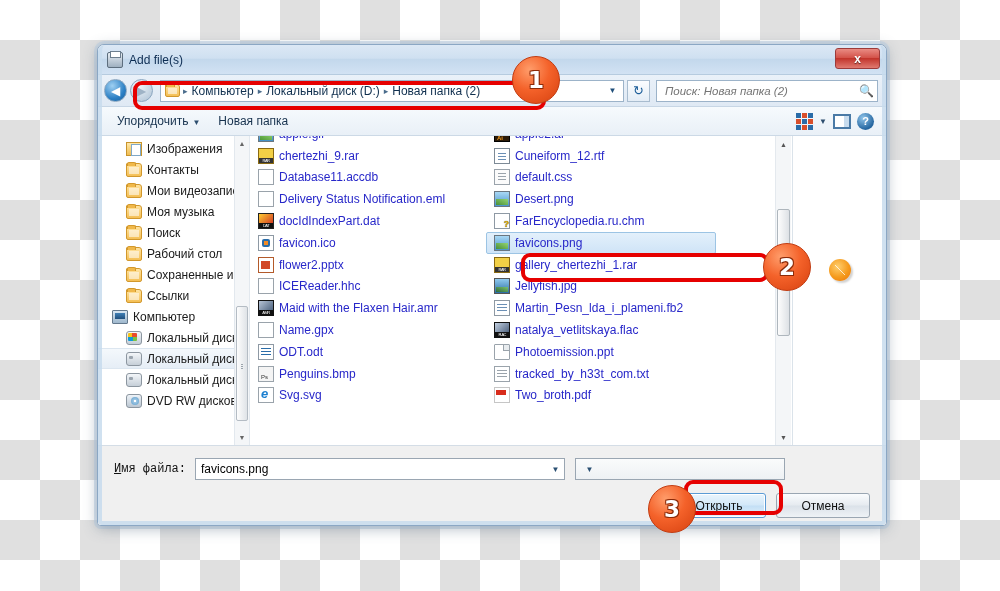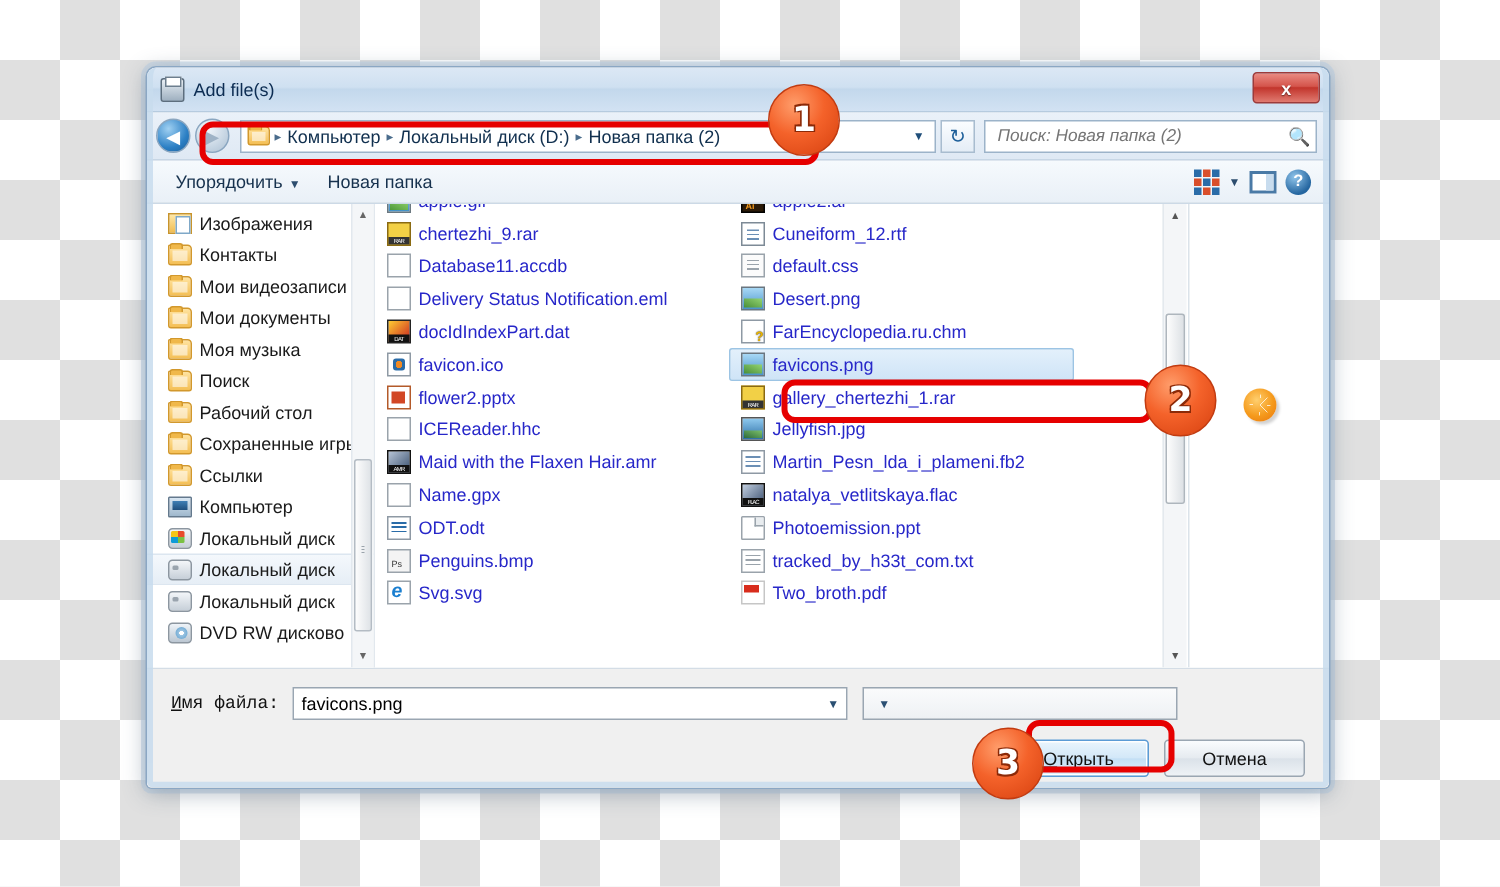--- a/index.html
+++ b/index.html
@@ -132,21 +132,21 @@
 
   
   #body { display:flex; height:310px; background:#fff; border-bottom:1px solid #d4dde6;}
   #nav {
     width:152px; flex:0 0 auto; background:#fff;
     border-right:1px solid #e2e8ee; position:relative; overflow:hidden;
   }
   .tree { padding-top:2px; }
   .tnode {
     display:flex; align-items:center; height:21px;
-    padding-left:14px; font-size:12px; color:#1a1a1a; cursor:pointer;
+    padding-left:28px; font-size:12px; color:#1a1a1a; cursor:pointer;
     white-space:nowrap;
   }
   .tnode.lvl0 { padding-left:14px; }
   .tnode.sel { background:linear-gradient(to bottom,#f4f8fc,#e6eef6); border-top:1px solid #dce6f0; border-bottom:1px solid #dce6f0; }
   .tnode .ic { width:16px; height:14px; margin-right:5px; flex:0 0 auto; position:relative; }
 
   .navscroll {
     position:absolute; right:0; top:0; width:15px; height:100%;
     background:#f4f6f8; border-left:1px solid #e2e8ee;
   }
@@ -392,24 +392,20 @@
           <div class="tnode">
             <span class="ic ic-folder"></span>
             <span>Контакты</span>
           </div>
           <div class="tnode">
             <span class="ic ic-folder"></span>
             <span>Мои видеозаписи</span>
           </div>
           <div class="tnode">
             <span class="ic ic-folder"></span>
-            <span>Мои документы</span>
-          </div>
-          <div class="tnode">
-            <span class="ic ic-folder"></span>
             <span>Моя музыка</span>
           </div>
           <div class="tnode">
             <span class="ic ic-folder"></span>
             <span>Поиск</span>
           </div>
           <div class="tnode">
             <span class="ic ic-folder"></span>
             <span>Рабочий стол</span>
           </div>

